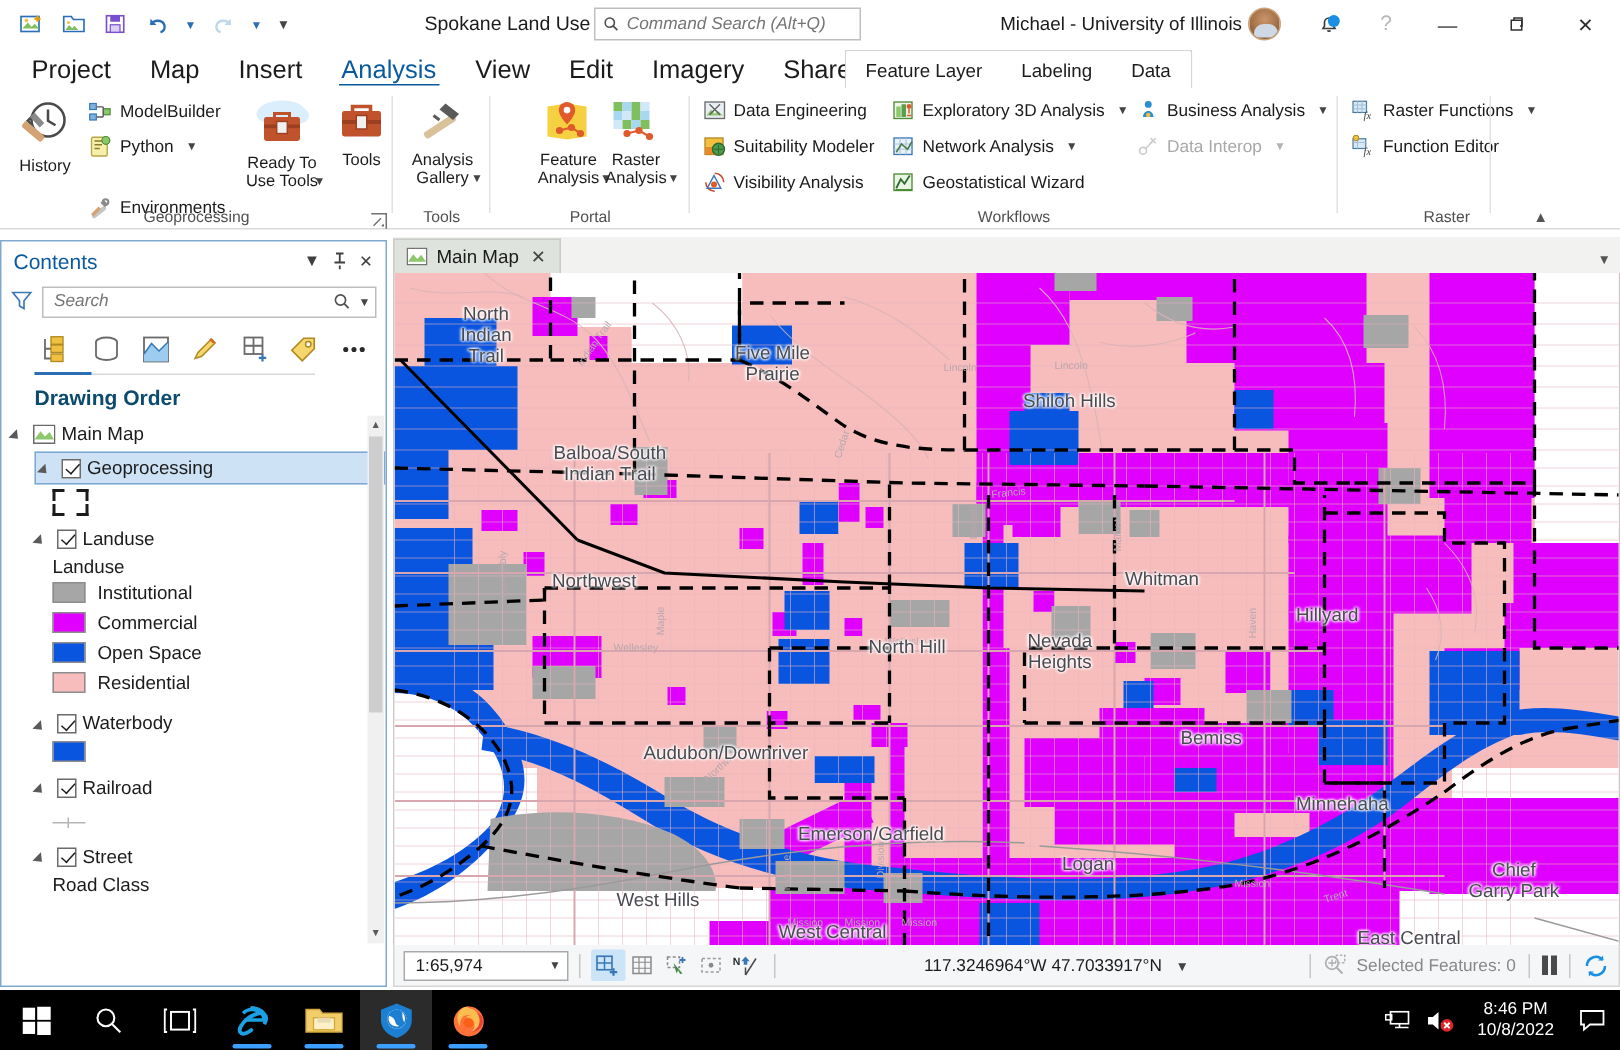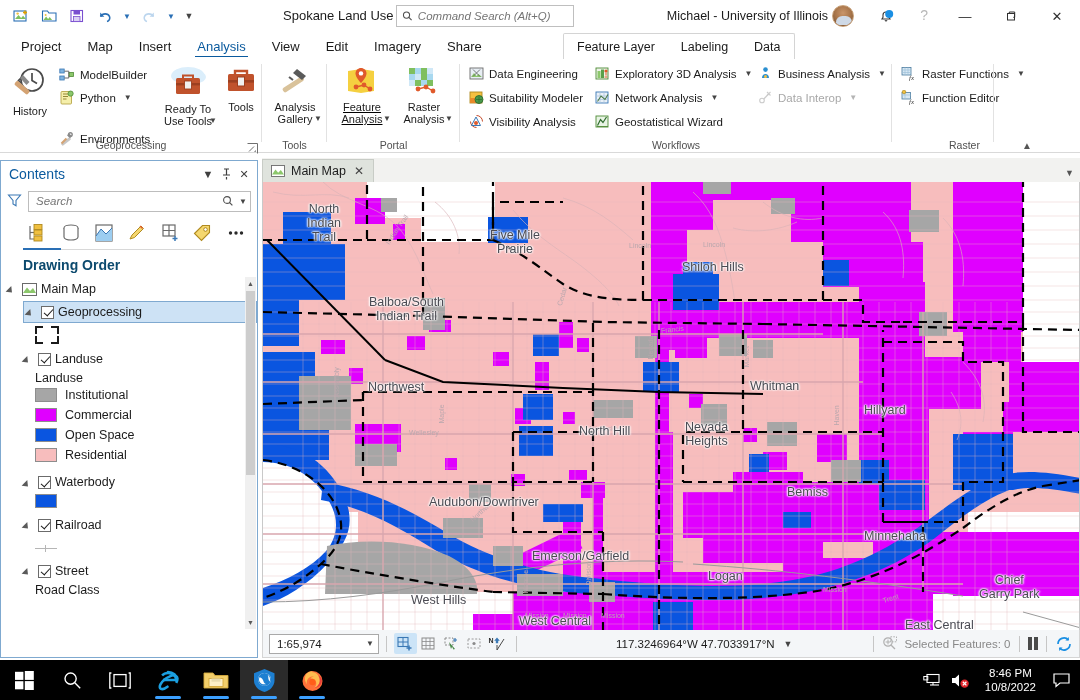--- a/index.html
+++ b/index.html
@@ -57,21 +57,21 @@
     position: absolute; top: 0; width: 46px; height: 32px; display: flex;
     align-items: center; justify-content: center; cursor: pointer; font-size: 13px; color: #303030;
   }
 
   
   .ribbon-tabs {
     position: absolute; top: 32px; left: 0; width: 1080px; height: 27px;
     background: #ffffff; display: flex; align-items: flex-end;
   }
   .rtab {
-    font-size: 13px; color: #1b1b1b; padding: 0 13px; height: 25px; line-height: 25px;
+    font-size: 17px; color: #1b1b1b; padding: 0 13px; height: 25px; line-height: 25px;
     cursor: pointer; position: relative; white-space: nowrap;
   }
   .rtab:first-child { margin-left: 8px; }
   .rtab.active { color: #0a5a9e; font-weight: normal; }
   .rtab.active::after {
     content: ""; position: absolute; left: 11px; right: 11px; bottom: 2px;
     height: 1.5px; background: #0a5a9e;
   }
   .ctx-group {
     position: absolute; left: 563px; top: 1px; height: 26px;
@@ -455,21 +455,21 @@
         </svg>
         <div class="lbl" style="white-space:pre-line;">Analysis
 Gallery</div>
         <span class="dd" style="position:absolute;right:0;bottom:4px;">▼</span>
       </div>
       <div class="rgroup-label">Tools</div>
       <div class="rgroup-sep" style="right:0;"></div>
     </div>
 
     <div class="rgroup" style="left:327px; width:133px;">
-      <div class="big-btn" style="left:6px; top:4px; width:58px;text-decoration:underline;">
+      <div class="big-btn" style="left:23px; top:4px; width:58px;">
         <svg width="40" height="34" viewBox="0 0 40 34">
           <path d="M6 6l13-2 13 2v20l-13 2-13-2z" fill="#f5d040"></path>
           <path d="M19 3c-3 0-5.5 2.4-5.5 5.4 0 4 5.5 9.6 5.5 9.6s5.5-5.6 5.5-9.6C24.5 5.4 22 3 19 3z" fill="#e05a2b"></path>
           <circle cx="19" cy="8.4" r="2.2" fill="#fff"></circle>
           <circle cx="14" cy="22" r="2.4" fill="#e05a2b"></circle>
           <circle cx="22" cy="20" r="2.4" fill="#e05a2b"></circle>
           <circle cx="28" cy="24" r="2.4" fill="#e05a2b"></circle>
           <path d="M14 22l8-2 6 4" fill="none" stroke="#e05a2b" stroke-width="1.4"></path>
         </svg>
         <div class="lbl" style="white-space:pre-line;">Feature

